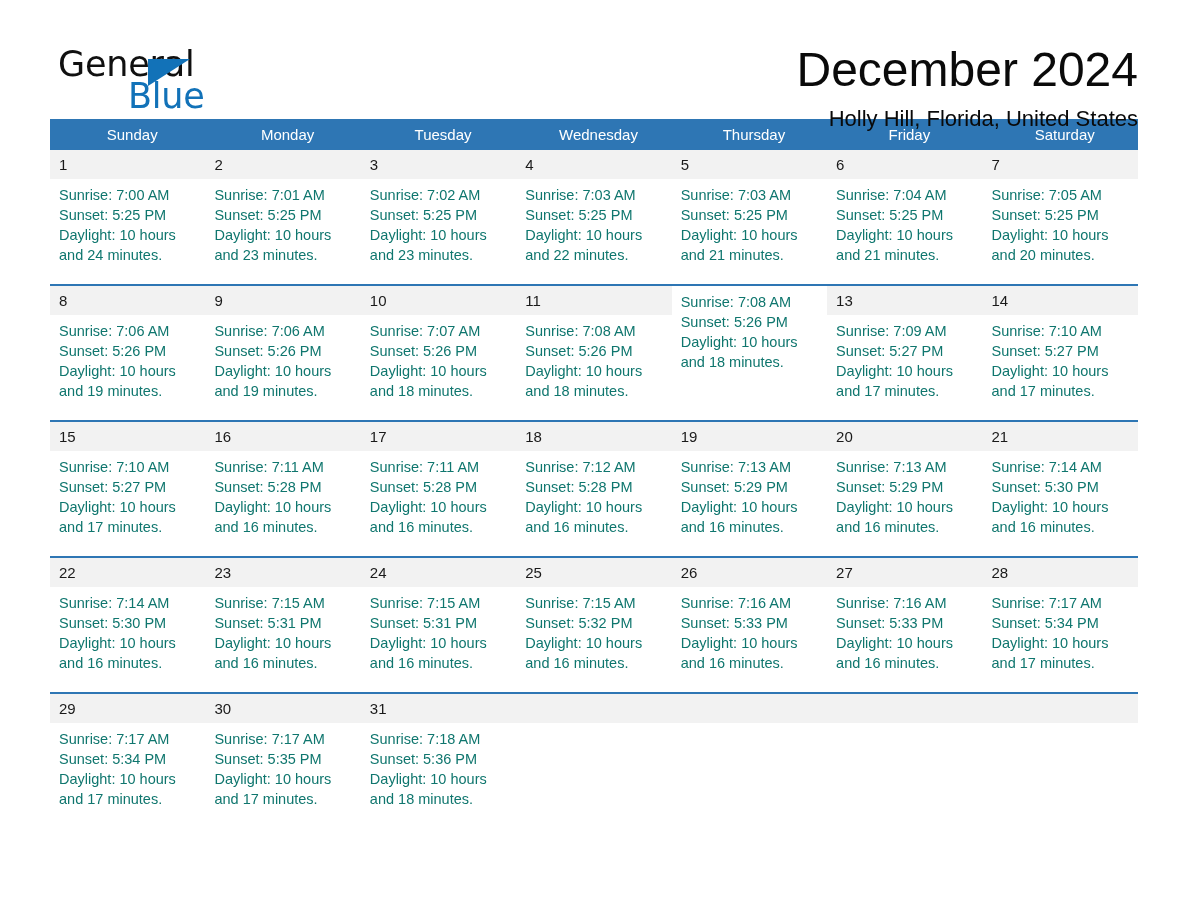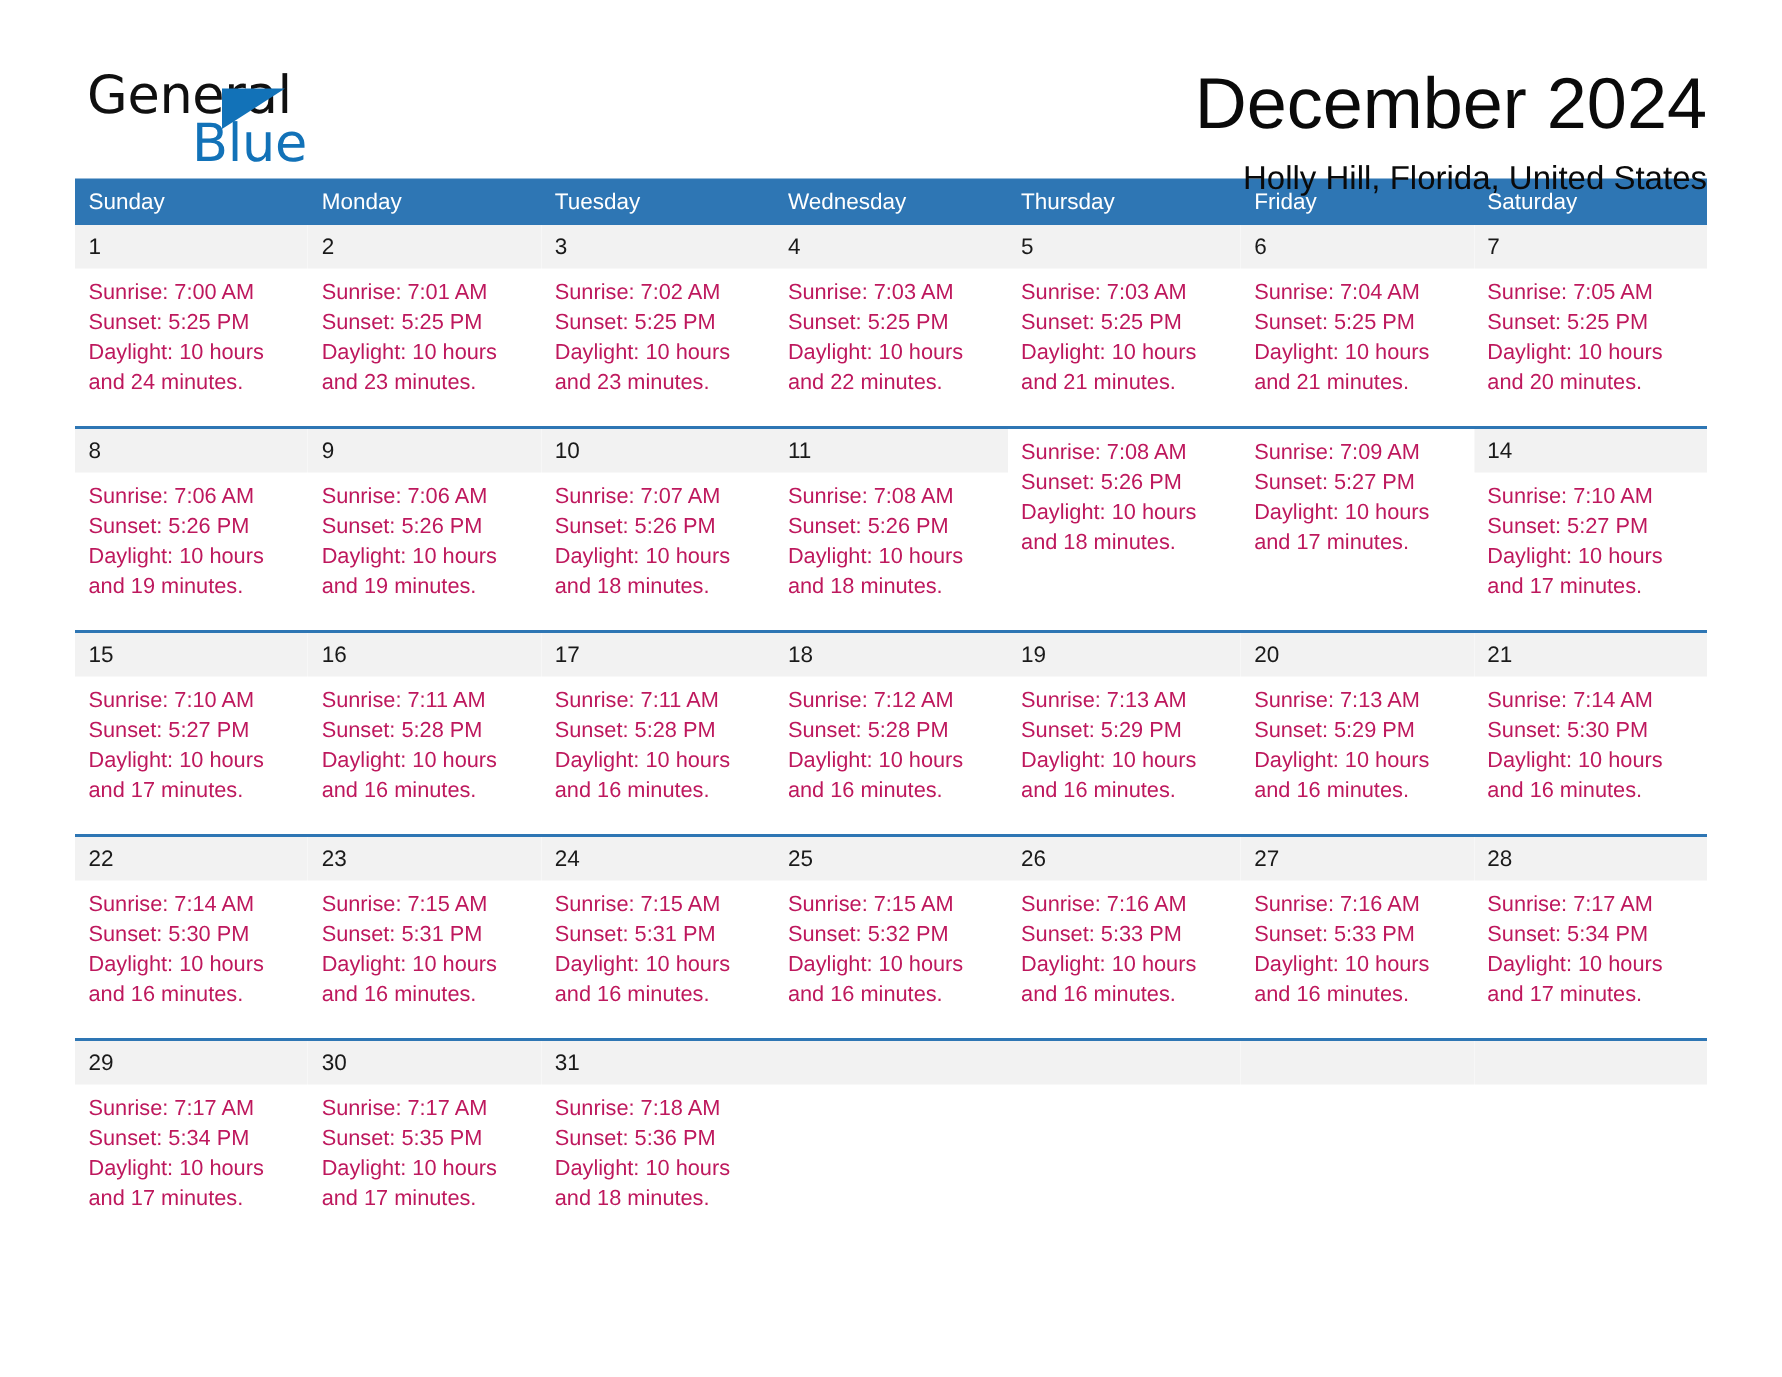--- a/index.html
+++ b/index.html
@@ -94,20 +94,21 @@
 
   
   .calendar {
     margin-top: 15px;
     width: 1088px;
   }
   .dow-row {
     display: flex;
     background: #2e76b4;
     height: 31px;
+    text-align: center;
   }
   .dow-cell {
     flex: 1 1 0;
     color: #ffffff;
     font-size: 15px;
     line-height: 31px;
     padding-left: 9px;
     box-sizing: border-box;
     white-space: nowrap;
     overflow: hidden;
@@ -138,21 +139,21 @@
     height: 29px;
     box-sizing: border-box;
   }
   .day-cell.empty .day-num {
     background: #f2f2f2;
   }
   .day-info {
     padding: 6px 9px 10px 9px;
     font-size: 14.5px;
     line-height: 20px;
-    color: #be185d;
+    color: #0f766e;
   }
   .day-info div {
     white-space: nowrap;
   }
 </style>
 </head>
 <body>
 
 <div class="page">
 
@@ -286,20 +287,21 @@
           </div>
           <div class="day-cell">
             <div class="day-info">
               <div>Sunrise: 7:08 AM</div>
               <div>Sunset: 5:26 PM</div>
               <div>Daylight: 10 hours</div>
               <div>and 18 minutes.</div>
             </div>
           </div>
           <div class="day-cell">
+            <div class="day-num">13</div>
             <div class="day-info">
               <div>Sunrise: 7:09 AM</div>
               <div>Sunset: 5:27 PM</div>
               <div>Daylight: 10 hours</div>
               <div>and 17 minutes.</div>
             </div>
           </div>
           <div class="day-cell">
             <div class="day-num">14</div>
             <div class="day-info">

